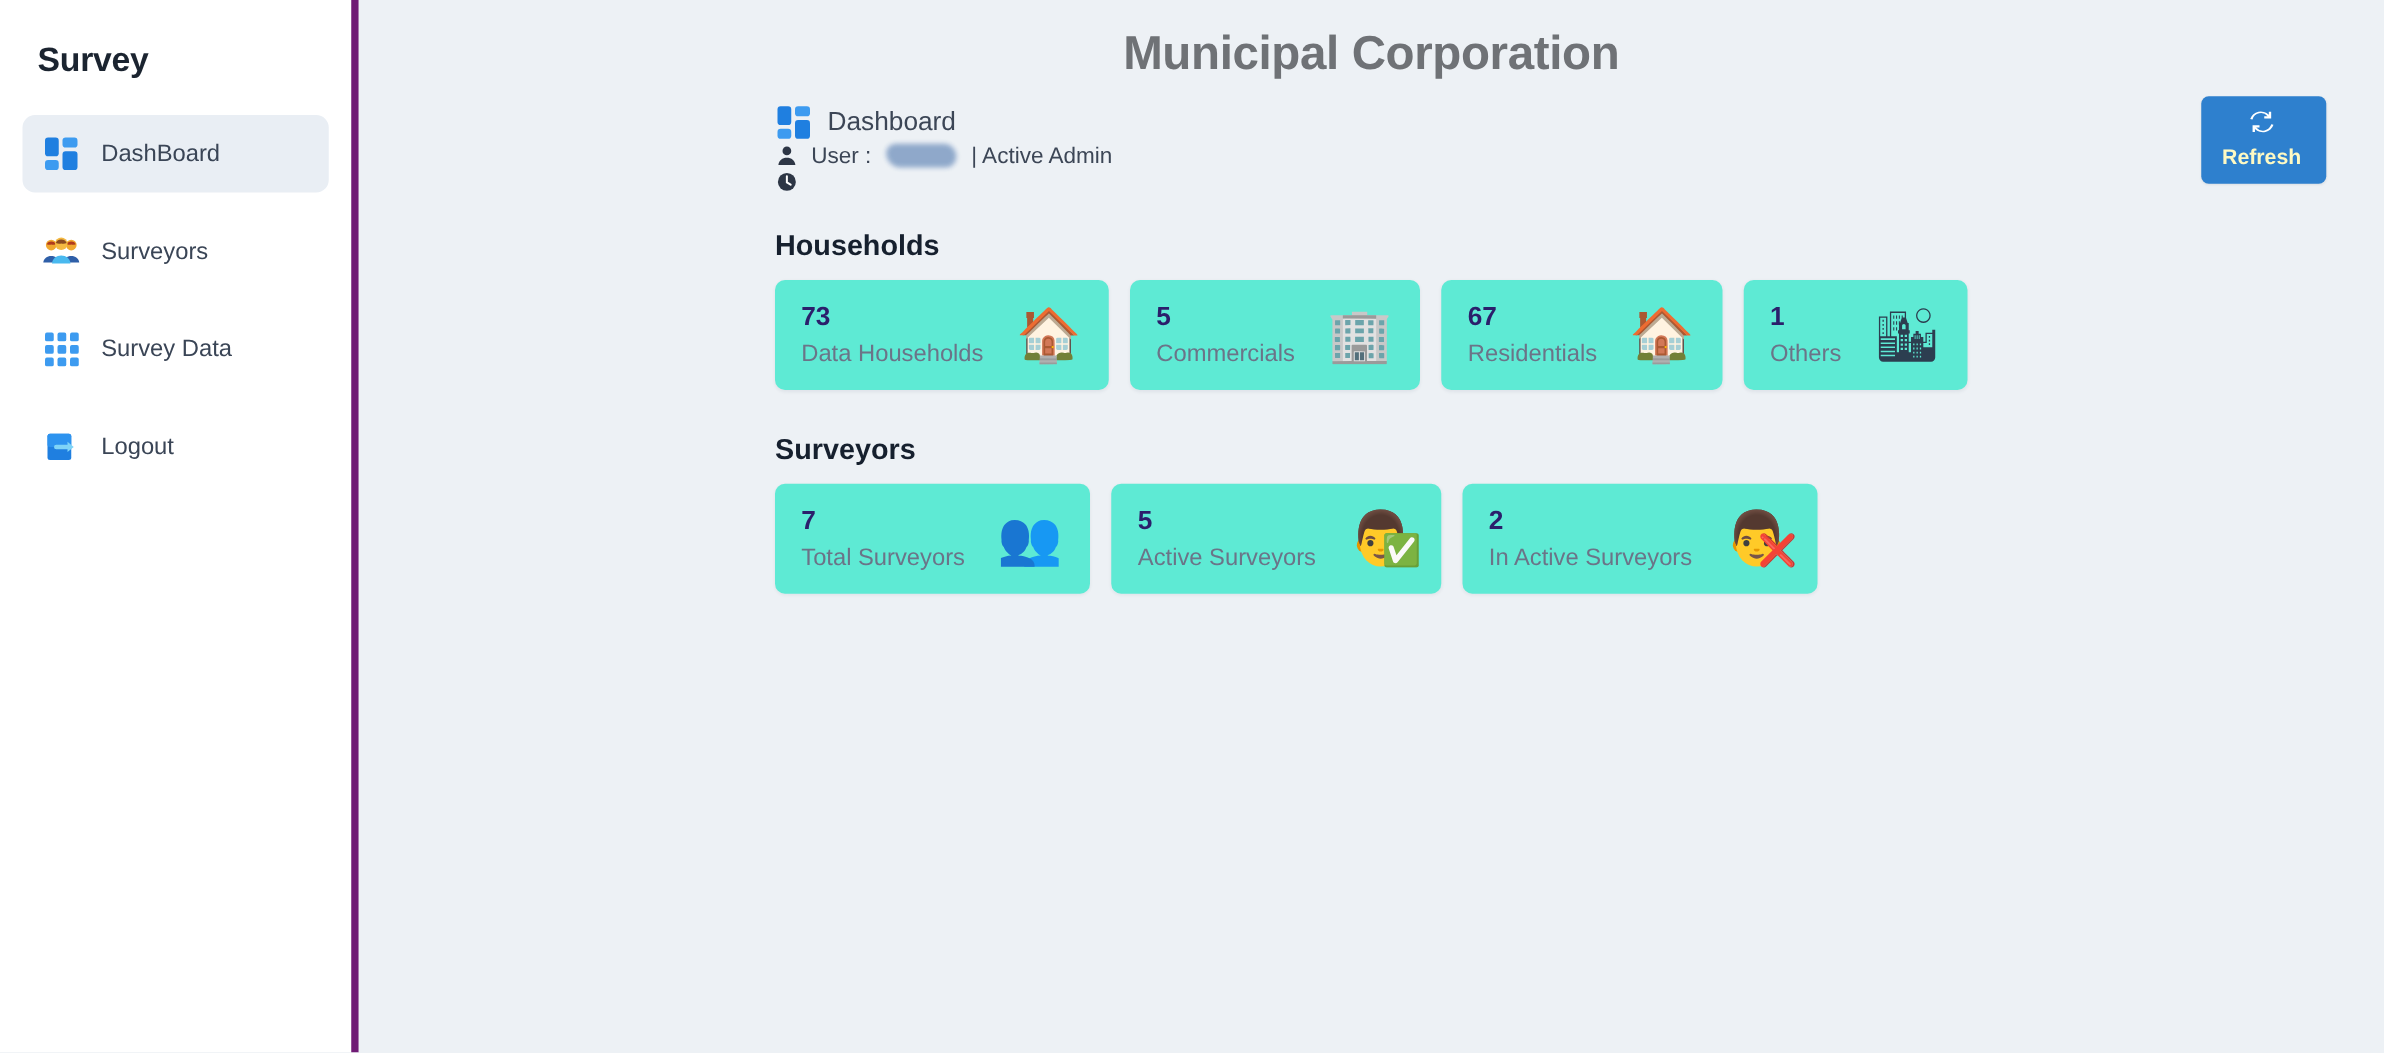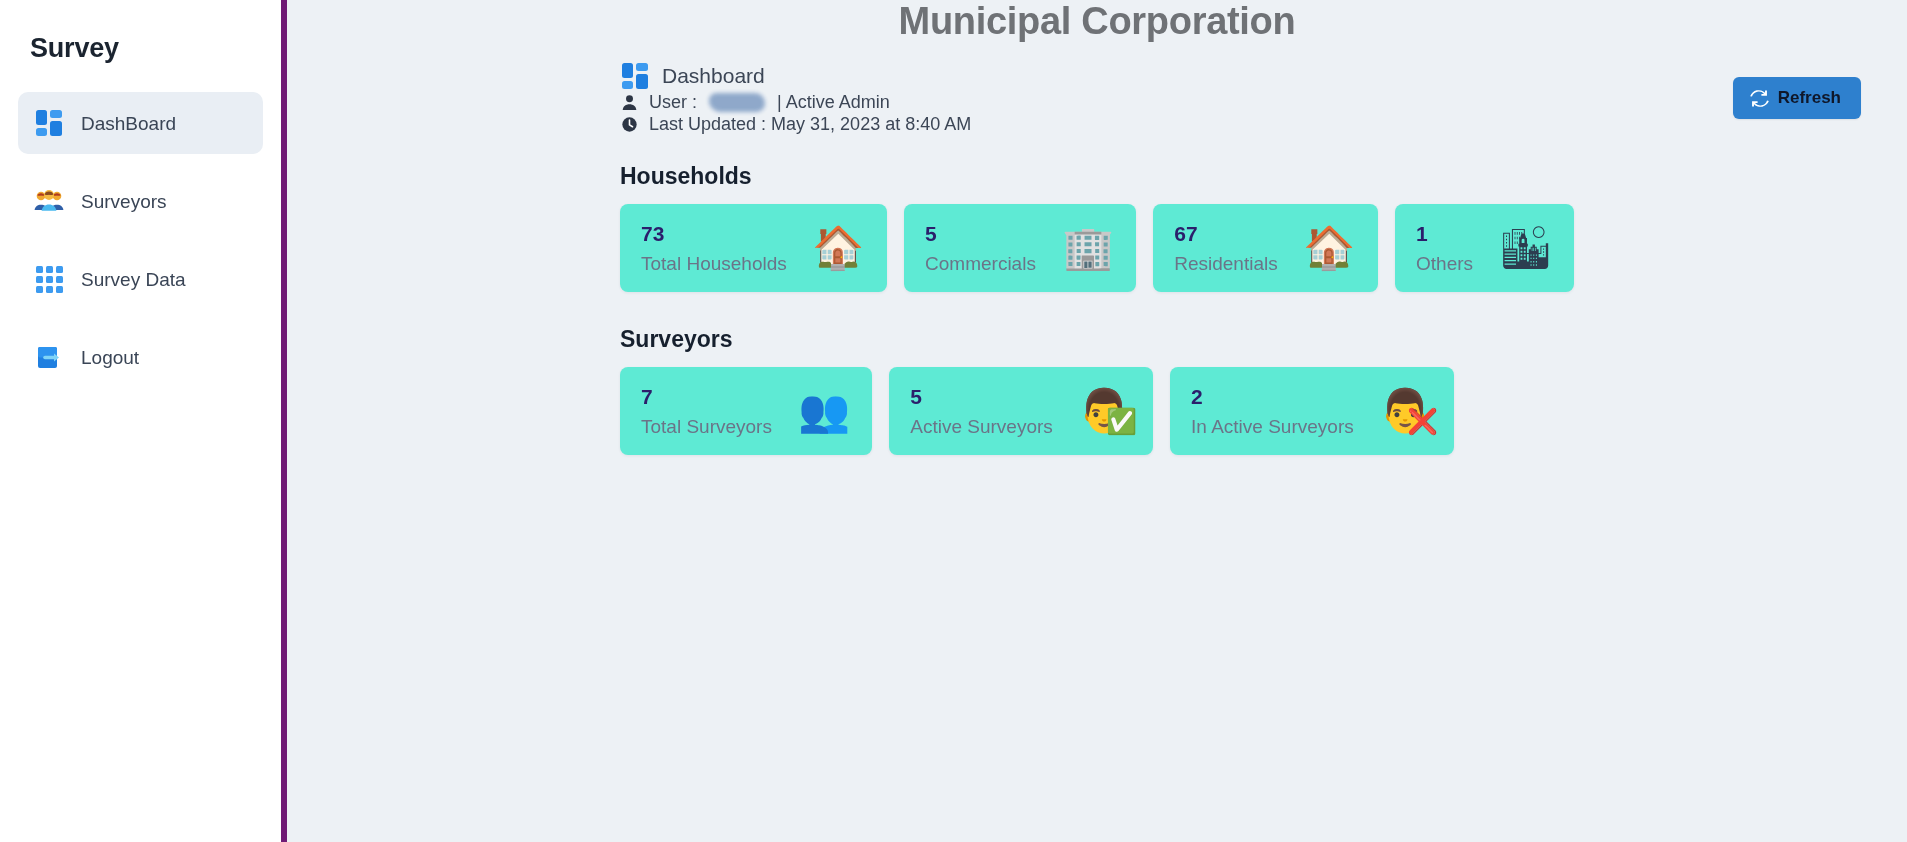--- a/index.html
+++ b/index.html
@@ -97,40 +97,42 @@
     background: #edf1f5;
     position: relative;
     overflow: hidden;
   }
 
   .page-title {
     text-align: center;
     font-size: 38px;
     font-weight: bold;
     color: #6f7276;
+    padding-top: 22px;
     letter-spacing: -0.3px;
   }
 
   .refresh-btn {
     position: absolute;
     top: 77px;
     right: 46px;
     display: inline-flex;
     align-items: center;
     gap: 9px;
     background: #2e80ce;
-    color: #0f172a;
+    color: #fef9c3;
     border: none;
     border-radius: 6px;
     padding: 11px 20px 11px 17px;
     font-size: 17px;
     font-weight: bold;
     font-family: "Liberation Sans", sans-serif;
     cursor: pointer;
     box-shadow: 0 1px 2px rgba(0,0,0,0.07);
+    flex-direction: column;
   }
   .refresh-icon { width: 19px; height: 19px; display: block; }
 
   .content {
     padding: 0 0 0 333px;
     margin-top: -12px;
   }
 
   
   .crumb {
@@ -338,30 +340,29 @@
         <span>| Active Admin</span>
       </div>
 
       <div class="meta-row">
         <span class="meta-icon">
           <svg width="17" height="17" viewBox="0 0 18 18" aria-hidden="true">
             <circle cx="9" cy="9" r="7.6" fill="#2d3645"></circle>
             <path d="M9 4.3v5.1l3.2 2" stroke="#ffffff" stroke-width="1.7" fill="none" stroke-linecap="round"></path>
           </svg>
         </span>
-        <span>Last Updated : May 31, 2023 at 8:40 AM</span>
       </div>
 
       <h2 class="section-title">Households</h2>
       <div class="card-row">
 
         <div class="stat-card">
           <span class="stat-text">
             <span class="stat-value">73</span>
-            <span class="stat-label">Total Households</span>
+            <span class="stat-label">Data Households</span>
           </span>
           <span class="stat-emoji">🏠</span>
         </div>
 
         <div class="stat-card">
           <span class="stat-text">
             <span class="stat-value">5</span>
             <span class="stat-label">Commercials</span>
           </span>
           <span class="stat-emoji">🏢</span>

